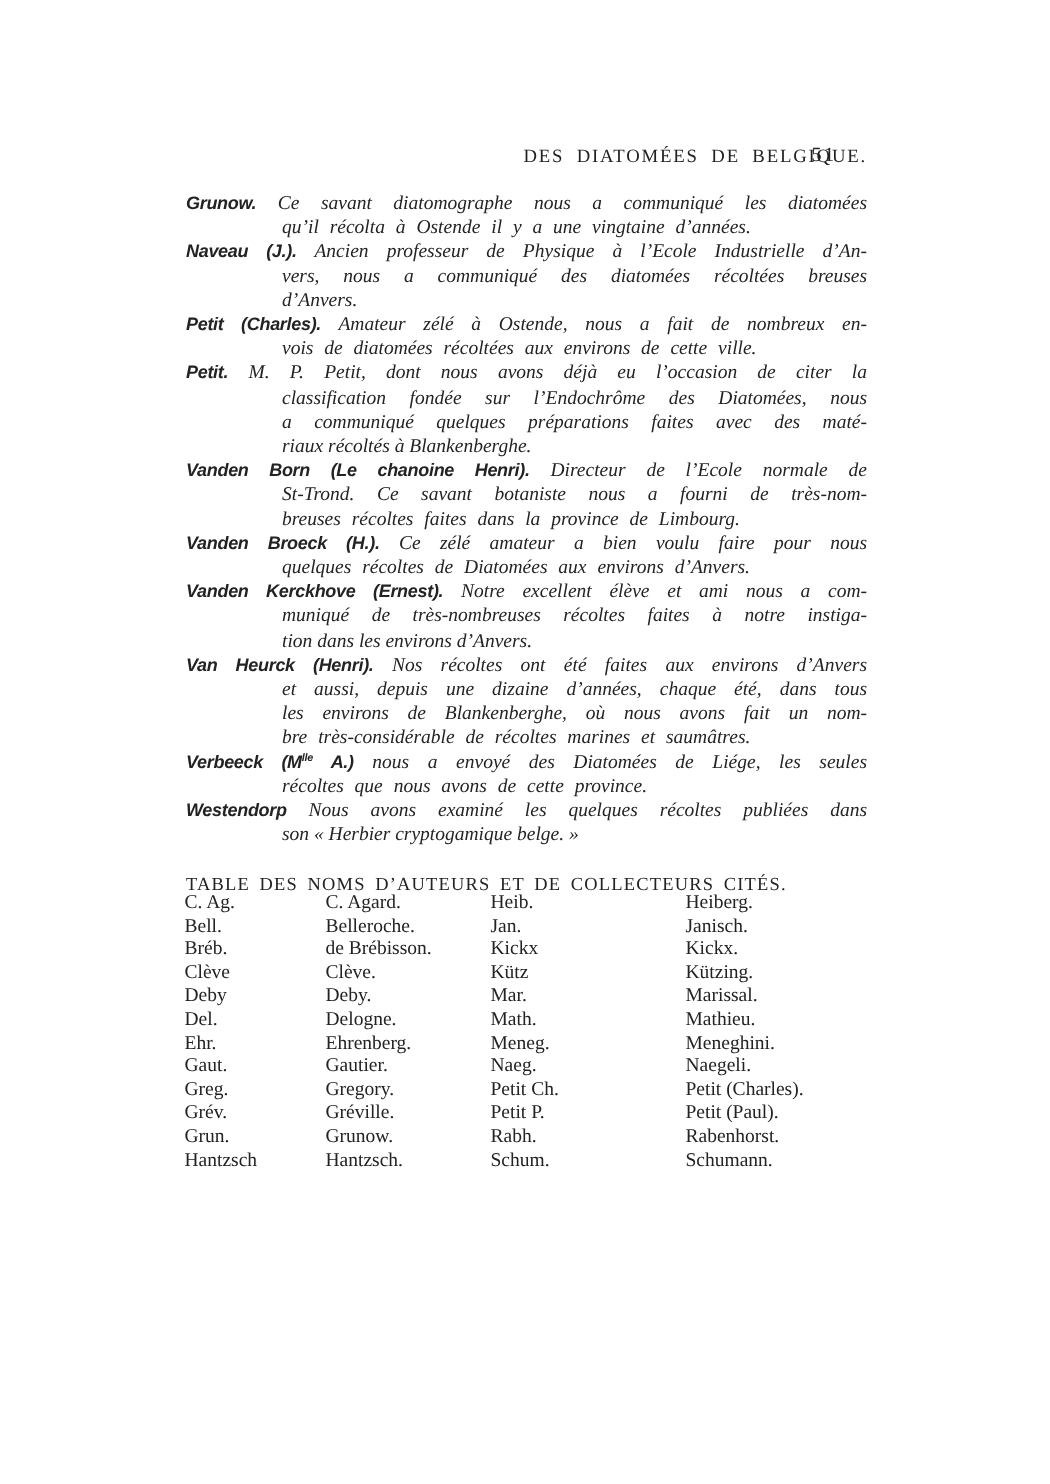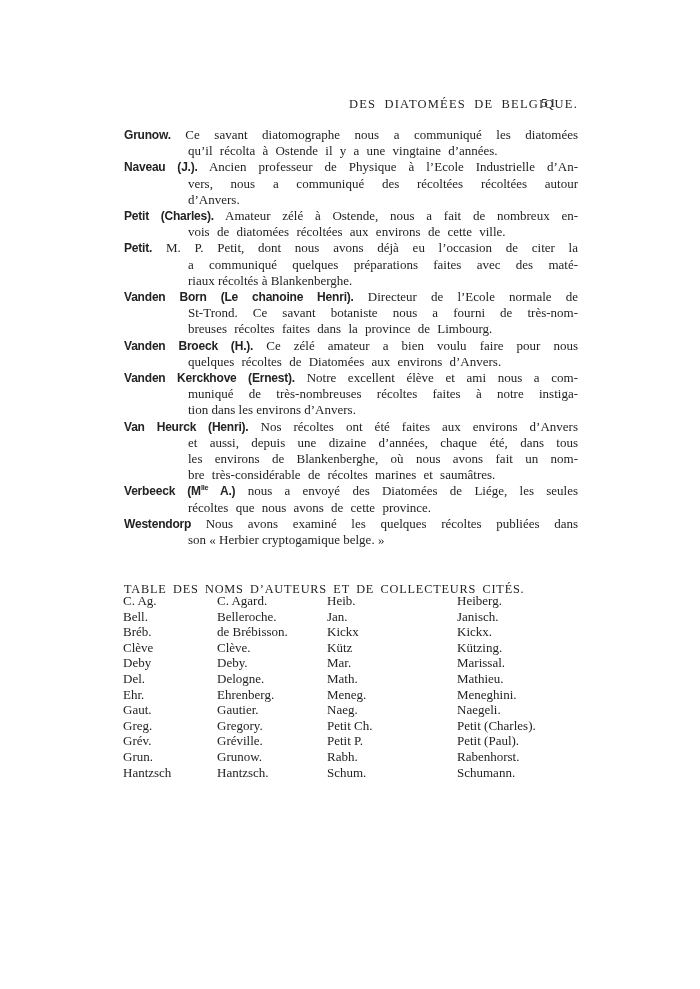--- a/index.html
+++ b/index.html
@@ -26,21 +26,21 @@
     font-size: 13.5px;
     letter-spacing: 1.5px;
     margin-left: 27px;
   }
   .entries {
     position: absolute;
     top: 127px; left: 124px; width: 454px;
     font-size: 13px;
     line-height: 16.2px;
   }
-  .line { text-align: justify; }
+  .line { text-align: justify; font-style: italic; }
   .line.full { text-align-last: justify; }
   .line.cont { padding-left: 64px; }
   .line.spread { word-spacing: 4px; }
   .entry-name {
     font-family: "Liberation Sans", sans-serif;
     font-weight: 700;
     font-size: 12px;
     letter-spacing: -0.2px;
   }
   .sup {
@@ -74,29 +74,30 @@
 <div class="page-header">DES DIATOMÉES DE BELGIQUE.</div>
 <div class="page-number">51</div>
 
 <div class="entries">
     <div class="entry">
       <div class="line full"><span class="entry-name"><span>Grunow.</span></span> Ce savant diatomographe nous a communiqué les diatomées</div>
       <div class="line cont spread">qu’il récolta à Ostende il y a une vingtaine d’années.</div>
     </div>
     <div class="entry">
       <div class="line full"><span class="entry-name"><span>Naveau (J.).</span></span> Ancien professeur de Physique à l’Ecole Industrielle d’An-</div>
-      <div class="line cont full">vers, nous a communiqué des récoltées récoltées autour</div>
+      <div class="line cont full">vers, nous a communiqué des diatomées récoltées breuses</div>
       <div class="line cont">d’Anvers.</div>
     </div>
     <div class="entry">
       <div class="line full"><span class="entry-name"><span>Petit (Charles).</span></span> Amateur zélé à Ostende, nous a fait de nombreux en-</div>
       <div class="line cont spread">vois de diatomées récoltées aux environs de cette ville.</div>
     </div>
     <div class="entry">
       <div class="line full"><span class="entry-name"><span>Petit.</span></span> M. P. Petit, dont nous avons déjà eu l’occasion de citer la</div>
+      <div class="line cont full">classification fondée sur l’Endochrôme des Diatomées, nous</div>
       <div class="line cont full">a communiqué quelques préparations faites avec des maté-</div>
       <div class="line cont">riaux récoltés à Blankenberghe.</div>
     </div>
     <div class="entry">
       <div class="line full"><span class="entry-name"><span>Vanden Born (Le chanoine Henri).</span></span> Directeur de l’Ecole normale de</div>
       <div class="line cont full">St-Trond. Ce savant botaniste nous a fourni de très-nom-</div>
       <div class="line cont spread">breuses récoltes faites dans la province de Limbourg.</div>
     </div>
     <div class="entry">
       <div class="line full"><span class="entry-name"><span>Vanden Broeck (H.).</span></span> Ce zélé amateur a bien voulu faire pour nous</div>

